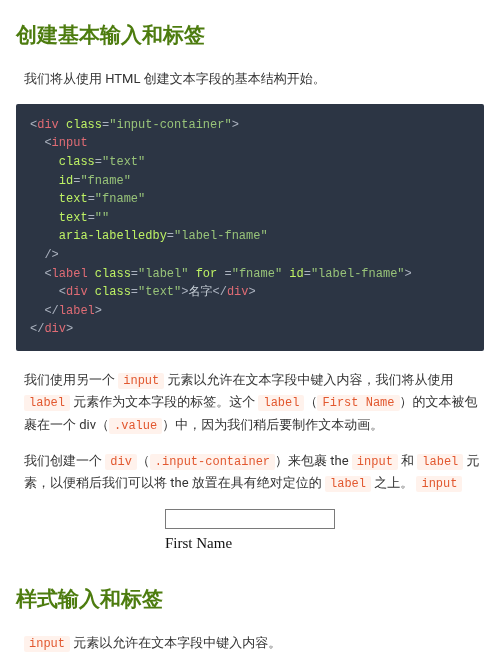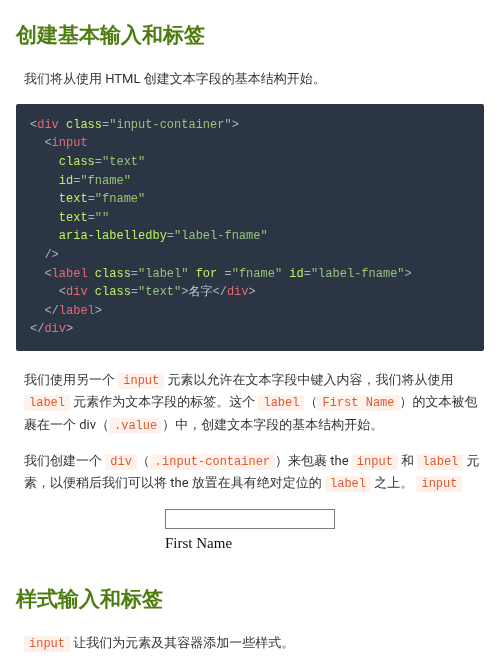--- a/index.html
+++ b/index.html
@@ -86,29 +86,29 @@
     <span class="attr-n">text</span><span class="punct">=</span><span class="attr-v">"fname"</span>
     <span class="attr-n">text</span><span class="punct">=</span><span class="attr-v">""</span>
     <span class="attr-n">aria-labelledby</span><span class="punct">=</span><span class="attr-v">"label-fname"</span>
   <span class="punct">/</span><span class="punct">&gt;</span><span class="txt">
   </span><span class="punct">&lt;</span><span class="tag-name">label</span> <span class="attr-n">class</span><span class="punct">=</span><span class="attr-v">"label"</span> <span class="attr-n">for</span> <span class="punct">=</span><span class="attr-v">"fname"</span> <span class="attr-n">id</span><span class="punct">=</span><span class="attr-v">"label-fname"</span><span class="punct">&gt;</span><span class="txt">
     </span><span class="punct">&lt;</span><span class="tag-name">div</span> <span class="attr-n">class</span><span class="punct">=</span><span class="attr-v">"text"</span><span class="punct">&gt;</span><span class="txt">名字</span><span class="punct">&lt;/</span><span class="tag-name">div</span><span class="punct">&gt;</span><span class="txt">
   </span><span class="punct">&lt;/</span><span class="tag-name">label</span><span class="punct">&gt;</span><span class="txt">
 </span><span class="punct">&lt;/</span><span class="tag-name">div</span><span class="punct">&gt;</span></div>
 
 <p class="body-text">
-  <span>我们使用另一个 </span><code class="inline">input</code><span> 元素以允许在文本字段中键入内容，我们将从使用 </span><code class="inline">label</code><span> 元素作为文本字段的标签。这个 </span><code class="inline">label</code><span>（</span><code class="inline">First Name</code><span>）的文本被包裹在一个 div（</span><code class="inline">.value</code><span>）中，创建文本字段的基本结构开始。</span>
+  <span>我们使用另一个 </span><code class="inline">input</code><span> 元素以允许在文本字段中键入内容，我们将从使用 </span><code class="inline">label</code><span> 元素作为文本字段的标签。这个 </span><code class="inline">label</code><span>（</span><code class="inline">First Name</code><span>）的文本被包裹在一个 div（</span><code class="inline">.value</code><span>）中，因为我们稍后要制作文本动画。</span>
 </p>
 
 <p class="body-text">
   <span>我们创建一个 </span><code class="inline">div</code><span>（</span><code class="inline">.input-container</code><span>）来包裹 the </span><code class="inline">input</code><span> 和 </span><code class="inline">label</code><span> 元素，以便稍后我们可以将 the 放置在具有绝对定位的 </span><code class="inline">label</code><span> 之上。 </span><code class="inline">input</code>
 </p>
 
 <div class="demo-area">
   <input type="text" value="" style="">
   <div class="demo-label">First Name</div>
 </div>
 
 <h2 class="section-heading">样式输入和标签</h2>
 
 <p class="body-text">
-  <code class="inline">input</code><span> 让我们为元素及其容器添加一些样式。</span>
+  <code class="inline">input</code><span> 元素以允许在文本字段中键入内容。</span>
 </p>
 
 </body></html>

